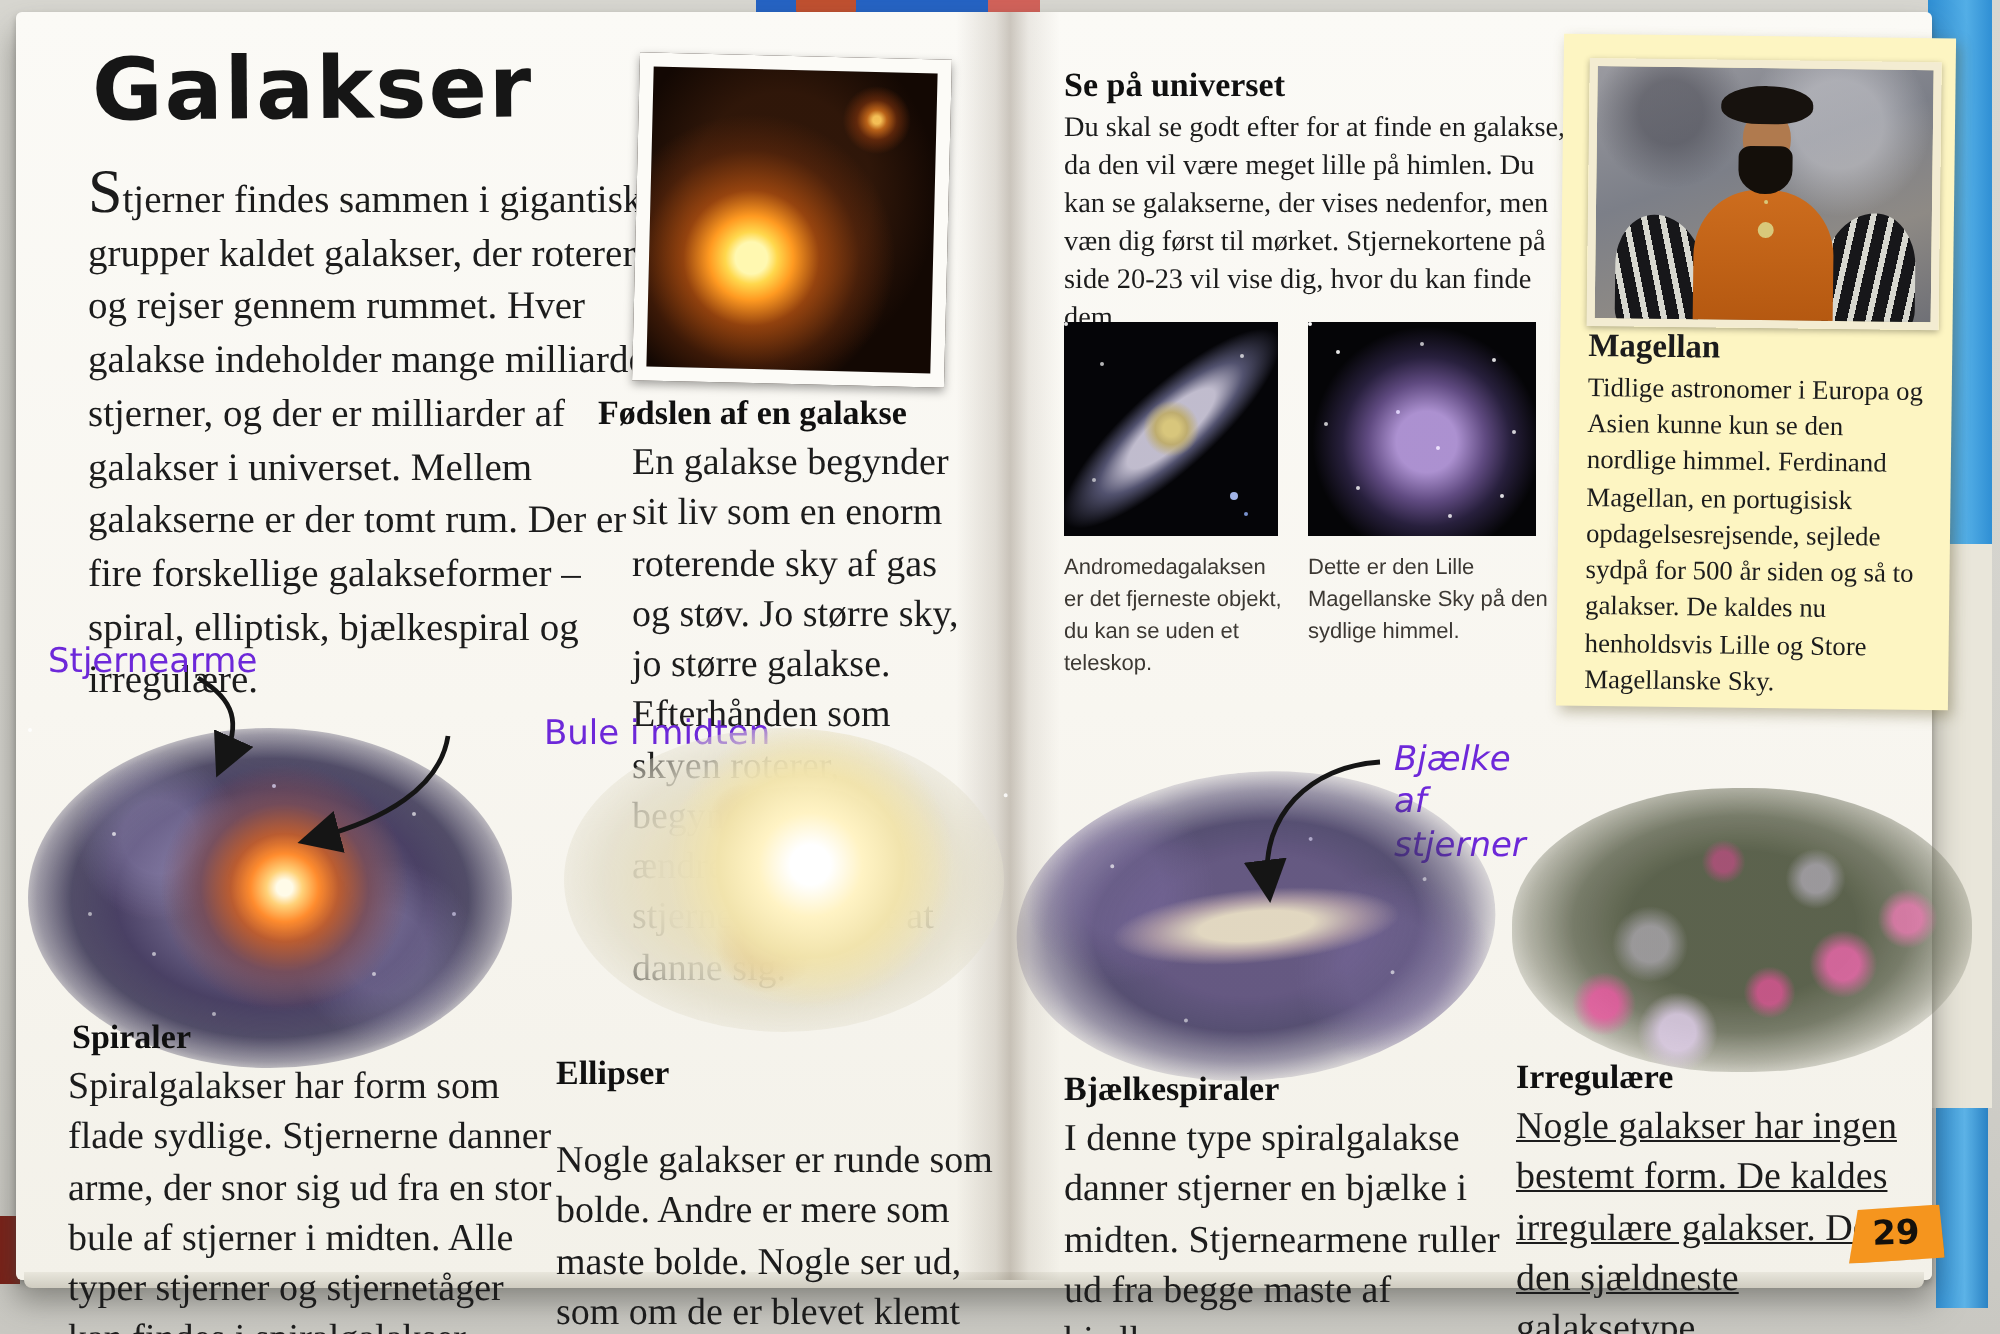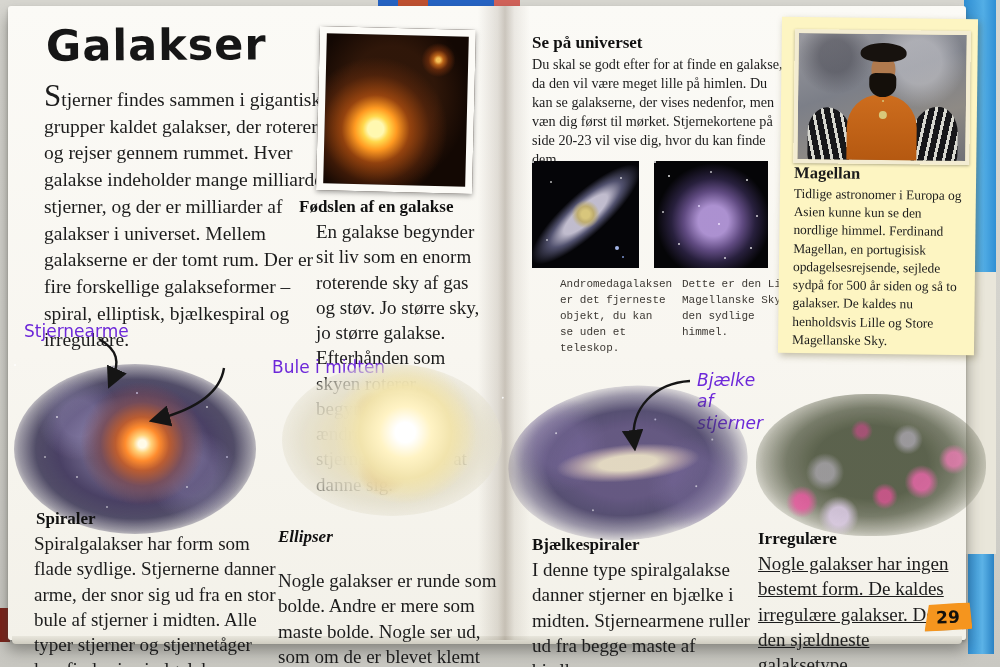--- a/index.html
+++ b/index.html
@@ -39,21 +39,21 @@
     font-weight:600;letter-spacing:1px;color:#161616;transform:rotate(-0.4deg);
   }
   .body-lg{font-size:19.5px;line-height:1.37;}
   .intro{left:44px;top:80px;width:286px;}
   .intro::first-letter{font-size:31px;line-height:1;}
   .sec-head{font-size:17px;font-weight:bold;color:#101010;}
   .body-sm{font-size:19px;line-height:1.33;}
   .body-md{font-size:14.2px;line-height:1.34;}
 
   .handnote{font-family:"DejaVu Sans",sans-serif;font-size:17px;color:#6d28d9;line-height:1.25;}
-  .caption{font-family:Liberation Mono, monospace;font-size:11px;color:#3c3833;line-height:1.45;margin-left:28px;}
+  .caption{font-family:Liberation Sans, sans-serif;font-size:11px;color:#3c3833;line-height:1.45;}
 
   
   .img-birth{
     left:318px;top:28px;width:142px;height:150px;border:7px solid #fcfbf7;
     box-shadow:0 2px 5px rgba(0,0,0,0.35);transform:rotate(1.4deg);
     background-color:#130803;
     background-image:
       radial-gradient(circle at 79% 16%, rgba(255,200,90,0.95) 0 2px, rgba(235,125,30,0.75) 5px, rgba(150,60,15,0.5) 10px, rgba(0,0,0,0) 17px),
       radial-gradient(circle at 36% 63%, #fff8b0 0 8px, #ffd84d 13px, #ff9a21 21px, rgba(205,92,18,0.65) 34px, rgba(125,52,14,0.38) 54px, rgba(0,0,0,0) 72px),
       radial-gradient(ellipse at 46% 42%, rgba(120,60,25,0.28) 0 42%, rgba(0,0,0,0) 72%);
@@ -208,21 +208,21 @@
 <div class="abs body-sm" style="left:316px;top:219px;width:172px;">En galakse begynder sit liv som en enorm roterende sky af gas og støv. Jo større sky, jo større galakse. Efterhånden som skyen roterer, begynder den at ændre form, og stjerner begynder at danne sig.</div>
 
 <div class="abs handnote" style="left:24px;top:321px;">Stjernearme</div>
 <div class="abs handnote" style="left:227px;top:357px;margin-left:45px;">Bule i midten</div>
 <div class="abs img-spiral"></div>
 
 <div class="abs sec-head" style="left:36px;top:509px;">Spiraler</div>
 <div class="abs body-sm" style="left:34px;top:531px;width:248px;">Spiralgalakser har form som flade sydlige. Stjernerne danner arme, der snor sig ud fra en stor bule af stjerner i midten. Alle typer stjerner og stjernetåger kan findes i spiralgalakser.</div>
 
 <div class="abs img-ellipse"></div>
-<div class="abs sec-head" style="left:278px;top:527px;font-style:italic;">Ellipser</div>
+<div class="abs sec-head" style="left:278px;top:527px;">Ellipser</div>
 <div class="abs body-sm" style="left:278px;top:568px;width:224px;">Nogle galakser er runde som bolde. Andre er mere som maste bolde. Nogle ser ud, som om de er blevet klemt helt flade. Alle disse er ellipsegalakser.</div>
 
 <div class="abs sec-head" style="left:532px;top:33px;">Se på universet</div>
 <div class="abs body-md" style="left:532px;top:55px;width:258px;">Du skal se godt efter for at finde en galakse, da den vil være meget lille på himlen. Du kan se galakserne, der vises nedenfor, men væn dig først til mørket. Stjernekortene på side 20-23 vil vise dig, hvor du kan finde dem.</div>
 
 <div class="abs img-andromeda">
     <div class="tilt"></div>
   </div>
 <div class="abs img-smc"></div>
 <div class="abs caption" style="left:532px;top:277px;width:112px;">Andromedagalaksen er det fjerneste objekt, du kan se uden et teleskop.</div>

